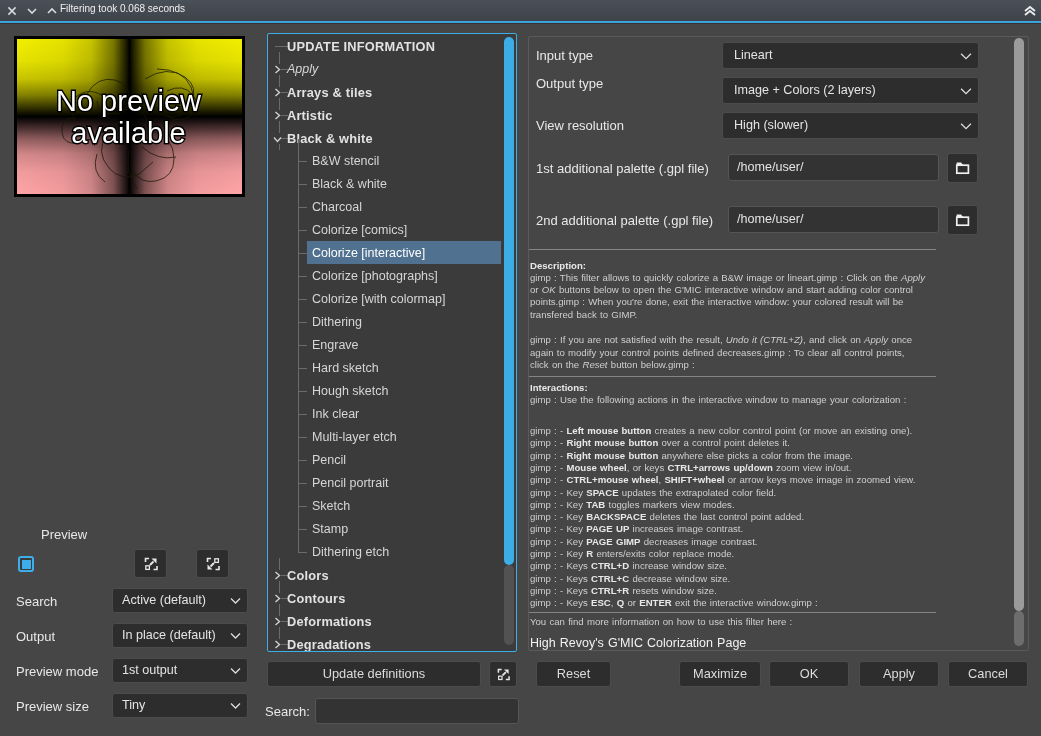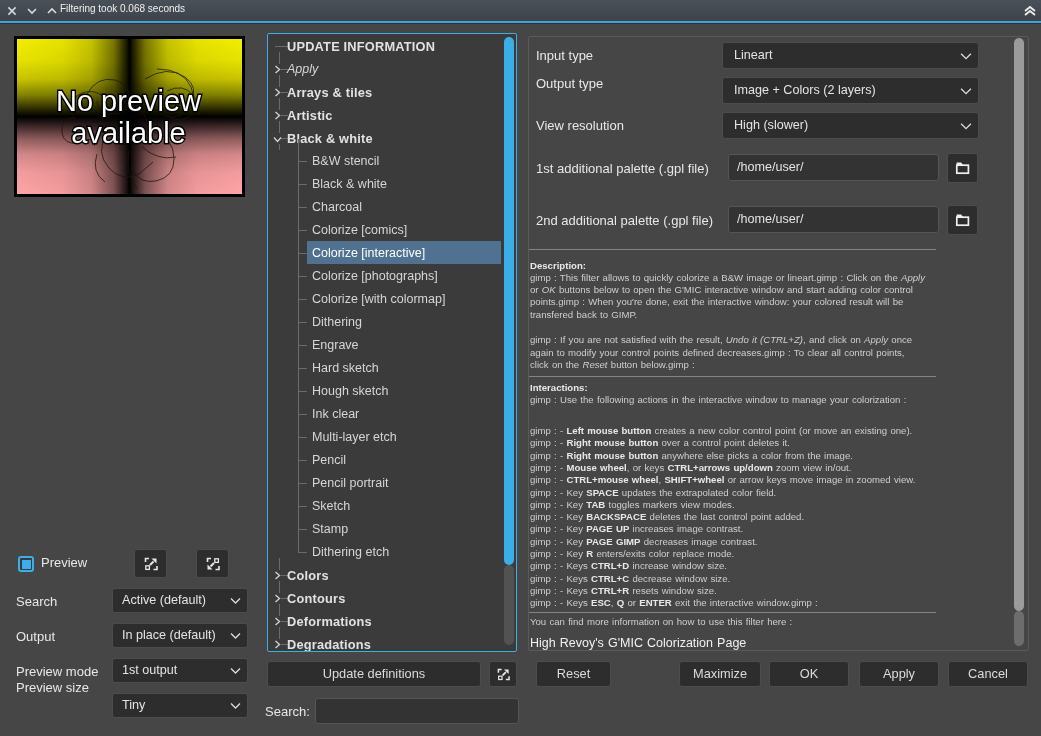--- a/index.html
+++ b/index.html
@@ -81,21 +81,21 @@
  <svg width="225" height="155" viewBox="0 0 225 155">
   <text x="111.5" y="72" text-anchor="middle" font-family="Liberation Sans, sans-serif" font-size="29" fill="#fff" stroke="#000" stroke-width="2.8" paint-order="stroke" style="paint-order:stroke">No preview</text>
   <text x="111.5" y="104" text-anchor="middle" font-family="Liberation Sans, sans-serif" font-size="29" fill="#fff" stroke="#000" stroke-width="2.8" paint-order="stroke" style="paint-order:stroke">available</text>
  </svg>
 </div>
   </div>
 
 <div class="abs" id="checkbox">
     <div></div>
   </div>
-<div class="lbl" style="left:41px;top:555px">Preview</div>
+<div class="lbl" style="left:41px;top:527px">Preview</div>
 <div class="btn" style="left:134px;top:549px;width:33px;height:29px">
  <svg width="14" height="14" viewBox="0 0 14 14" style="margin-top:7px">
   <path d="M1.5 5V1.5H5M13 9v3.5H9.5" stroke="#e8e8e8" stroke-width="1.6" fill="none"></path>
   <path d="M6 8l3.5-3.5" stroke="#e8e8e8" stroke-width="2" fill="none"></path>
   <polygon points="7.5,1.5 12.5,1.5 12.5,6.5" fill="#e8e8e8"></polygon>
   <rect x="1.8" y="8.8" width="3.6" height="3.6" stroke="#e8e8e8" stroke-width="1.3" fill="none"></rect>
  </svg>
 </div>
 <div class="btn" style="left:196px;top:549px;width:33px;height:29px">
  <svg width="14" height="14" viewBox="0 0 14 14" style="margin-top:7px">
@@ -110,21 +110,21 @@
       <path d="M1 1.5l4.5 4.5L10 1.5" stroke="#ddd" stroke-width="1.3" fill="none"></path>
     </svg></div>
 <div class="lbl" style="left:16px;top:629px">Output</div>
 <div class="combo" style="left:112px;top:623px;width:136px;height:25px;line-height:23px;padding-left:9px">In place (default)<svg class="chev" width="11" height="8" viewBox="0 0 11 8">
       <path d="M1 1.5l4.5 4.5L10 1.5" stroke="#ddd" stroke-width="1.3" fill="none"></path>
     </svg></div>
 <div class="lbl" style="left:16px;top:664px">Preview mode</div>
 <div class="combo" style="left:112px;top:658px;width:136px;height:25px;line-height:23px;padding-left:9px">1st output<svg class="chev" width="11" height="8" viewBox="0 0 11 8">
       <path d="M1 1.5l4.5 4.5L10 1.5" stroke="#ddd" stroke-width="1.3" fill="none"></path>
     </svg></div>
-<div class="lbl" style="left:16px;top:680px">Preview size</div>
+<div class="lbl" style="left:16px;top:699px">Preview size</div>
 <div class="combo" style="left:112px;top:693px;width:136px;height:25px;line-height:23px;padding-left:9px">Tiny<svg class="chev" width="11" height="8" viewBox="0 0 11 8">
       <path d="M1 1.5l4.5 4.5L10 1.5" stroke="#ddd" stroke-width="1.3" fill="none"></path>
     </svg></div>
 
 <div class="abs" id="tree">
  <div id="treerows">
       <div class="guide" style="left:7px;top:12px;width:13px;height:1px"></div>
       <div class="trow cat" style="top:1px;">
         <span class="txt1">UPDATE INFORMATION</span>
       </div>

